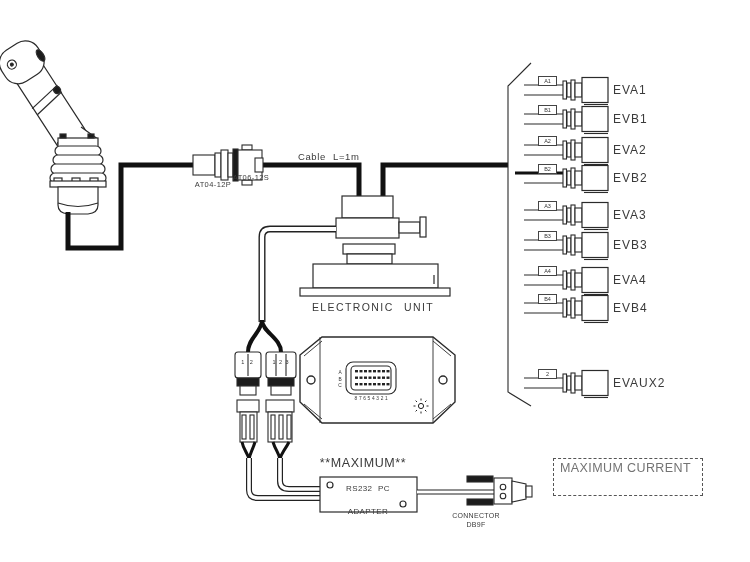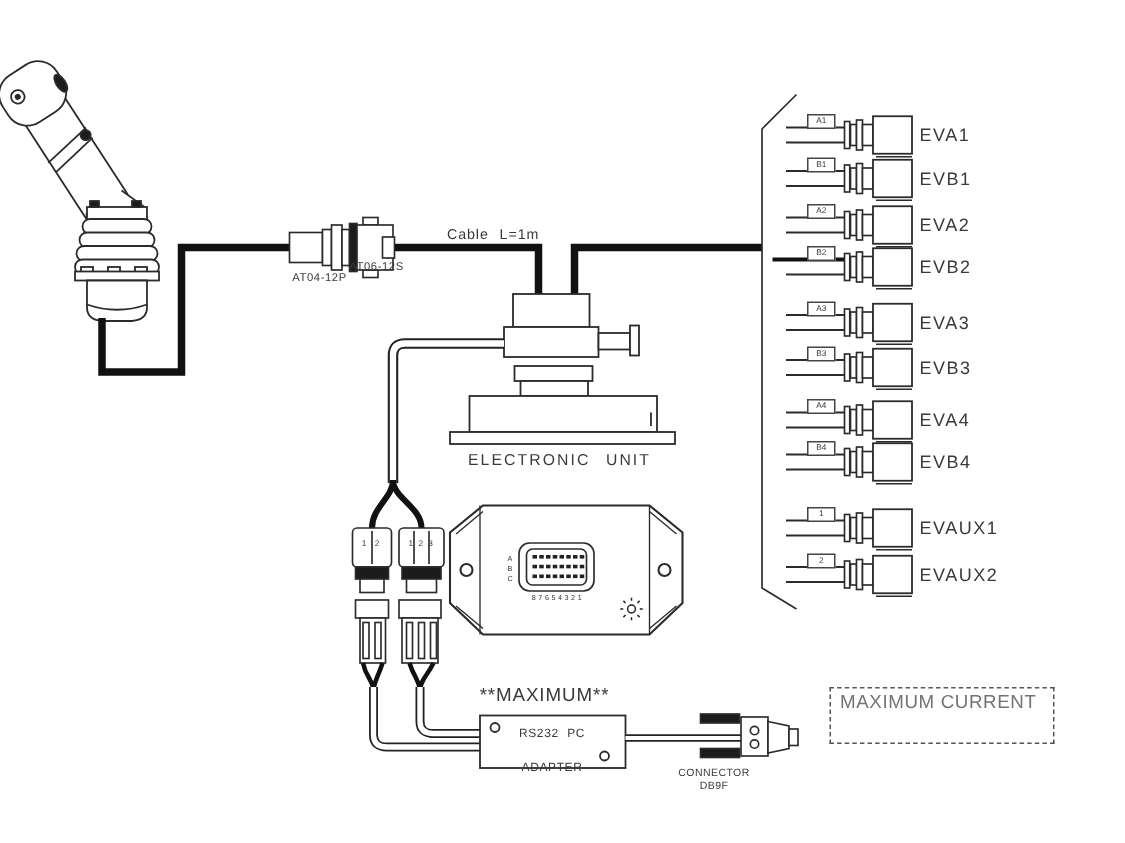--- a/index.html
+++ b/index.html
@@ -361,34 +361,20 @@
       <rect x="53" y="5" width="3.5" height="18"></rect>
         <rect x="57" y="7" width="4" height="14"></rect>
         <rect x="61" y="4" width="4" height="20"></rect>
         <rect x="65" y="7" width="7" height="14"></rect>
       <rect class="bigbox" x="72" y="1.5" width="26" height="25"></rect>
         <line x1="74" y1="28.5" x2="98" y2="28.5"></line>
     </svg>
     <div class="chan-tag">B4</div>
     <div class="chan-name">EVB4</div>
   </div>
-  <div class="chan-row" style="top:338px">
-    <svg class="chan-svg" width="110" height="30">
-      <line class="wire wire-top" x1="14" y1="9" x2="56" y2="9"></line>
-        <line class="wire" x1="14" y1="19" x2="56" y2="19"></line>
-      <rect x="53" y="5" width="3.5" height="18"></rect>
-        <rect x="57" y="7" width="4" height="14"></rect>
-        <rect x="61" y="4" width="4" height="20"></rect>
-        <rect x="65" y="7" width="7" height="14"></rect>
-      <rect class="bigbox" x="72" y="1.5" width="26" height="25"></rect>
-        <line x1="74" y1="28.5" x2="98" y2="28.5"></line>
-    </svg>
-    <div class="chan-tag">1</div>
-    <div class="chan-name">EVAUX1</div>
-  </div>
   <div class="chan-row" style="top:369px">
     <svg class="chan-svg" width="110" height="30">
       <line class="wire wire-top" x1="14" y1="9" x2="56" y2="9"></line>
         <line class="wire" x1="14" y1="19" x2="56" y2="19"></line>
       <rect x="53" y="5" width="3.5" height="18"></rect>
         <rect x="57" y="7" width="4" height="14"></rect>
         <rect x="61" y="4" width="4" height="20"></rect>
         <rect x="65" y="7" width="7" height="14"></rect>
       <rect class="bigbox" x="72" y="1.5" width="26" height="25"></rect>
         <line x1="74" y1="28.5" x2="98" y2="28.5"></line>

